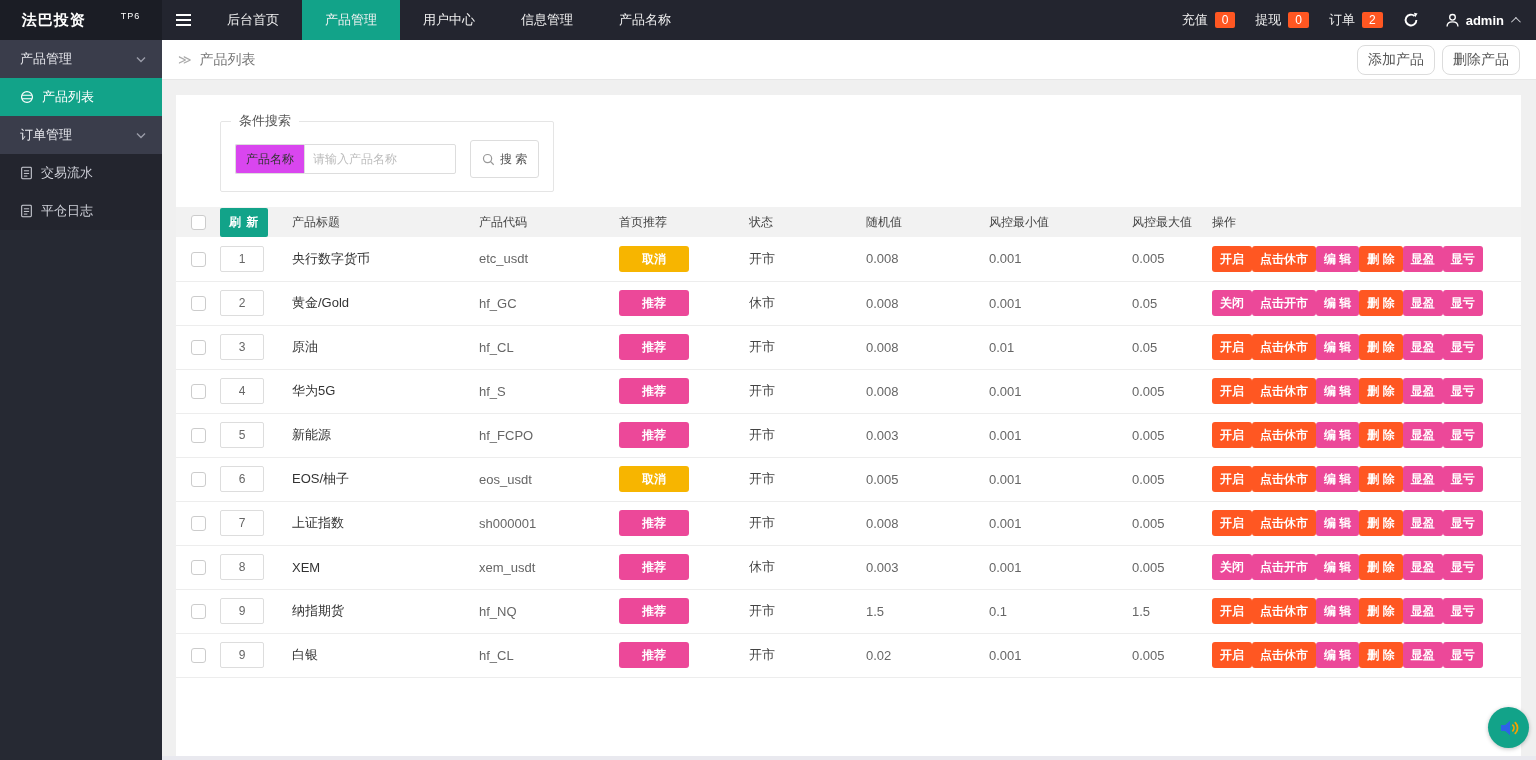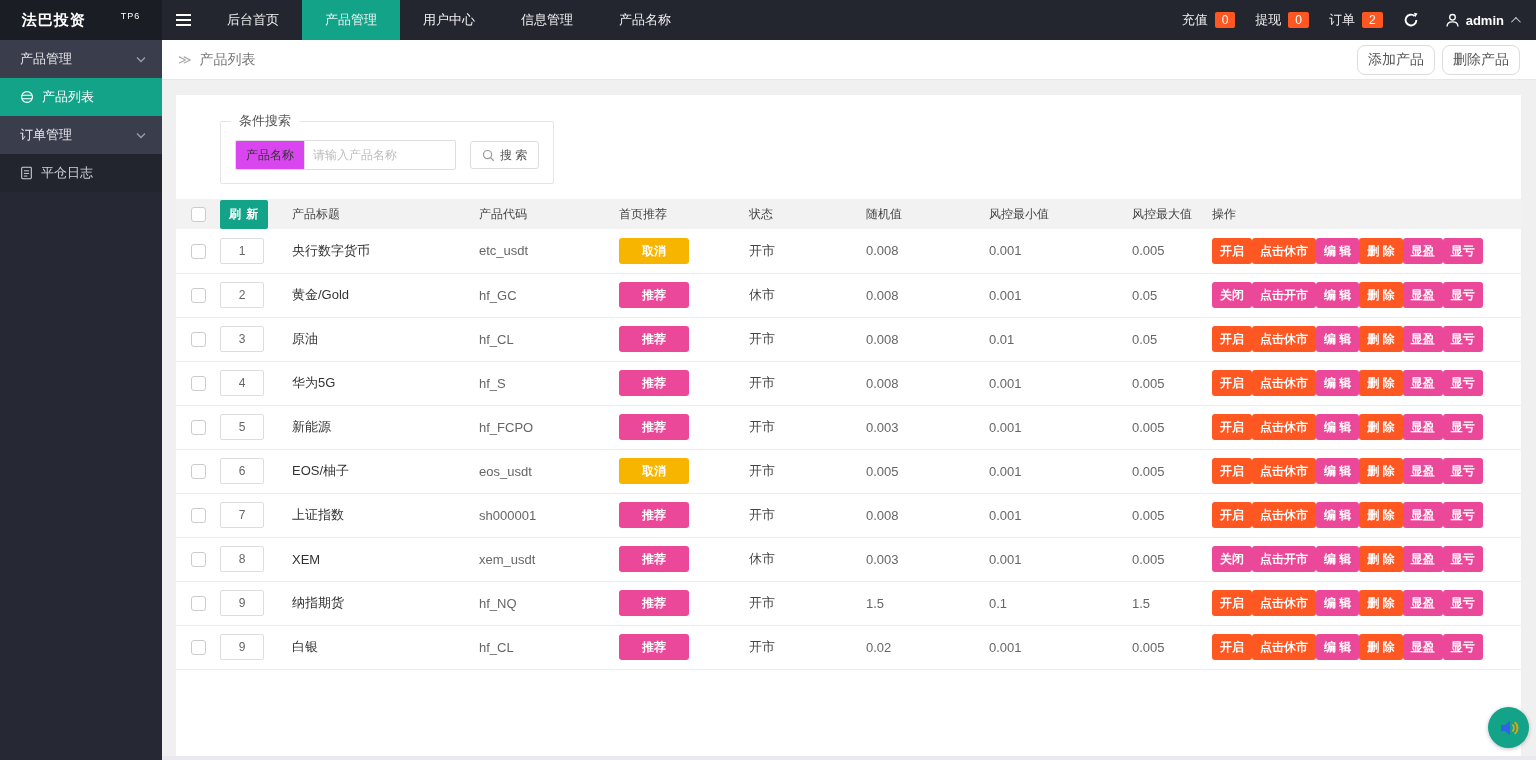--- a/index.html
+++ b/index.html
@@ -50,21 +50,21 @@
 
   fieldset.search-set { margin:17px 0 0 44px; border:1px solid #e5e5e5; border-radius:2px;
     padding:10px 14px 13px 14px; display:inline-block; }
   fieldset.search-set legend { font-size:13px; color:#555; padding:0 8px; margin-left:-4px; }
   .search-row { display:flex; align-items:center; }
   .addon-label { border:1px solid #ddd; border-right:none; background:#d946ef; color:#333;
     font-size:12px; height:30px; display:flex; align-items:center; padding:0 10px; border-radius:2px 0 0 2px; }
   .search-input { border:1px solid #ddd; height:30px; width:152px; font-size:12px; padding:0 8px;
     border-radius:0 2px 2px 0; outline:none; color:#333; font-family:inherit; }
   .search-input::placeholder { color:#bcbcbc; }
-  .search-btn { margin-left:14px; height:28px; background:#fff; border:1px solid #ddd; border-radius:3px;
+  .search-btn { margin-left:14px; height:38px; background:#fff; border:1px solid #ddd; border-radius:3px;
     font-size:12px; color:#555; padding:0 11px; display:flex; align-items:center; gap:5px; cursor:pointer; }
 
   table.grid { width:100%; border-collapse:collapse; table-layout:fixed; margin-top:15px; }
   col.c1{width:44px} col.c2{width:72px} col.c3{width:187px} col.c4{width:140px} col.c5{width:130px}
   col.c6{width:117px} col.c7{width:123px} col.c8{width:143px} col.c9{width:80px} col.c10{width:313px}
   thead tr { height:30px; background:#f2f2f2; }
   thead th { font-size:12px; color:#444; font-weight:400; text-align:left;margin-top:28px; }
   tbody tr { height:44px; border-bottom:1px solid #ededed; }
   td, th { vertical-align:middle; padding:0; }
   td.center, th.center { text-align:center; }
@@ -167,20 +167,31 @@
       </span>
       <span>产品列表</span>
     </div>
     <div class="side-group-header">
       <span>订单管理</span>
       <span class="chev">
         <svg width="10" height="7" viewBox="0 0 10 7">
           <polyline points="1,1.5 5,5.5 9,1.5" fill="none" stroke="#9a9ca8" stroke-width="1.4"></polyline>
         </svg>
       </span>
+    </div>
+    <div class="side-item">
+      <span class="icn">
+        <svg width="13" height="14" viewBox="0 0 14 16">
+          <rect x="1.5" y="1.5" width="11" height="13" rx="1" fill="none" stroke="currentColor" stroke-width="1.2"></rect>
+          <line x1="4" y1="5.5" x2="10" y2="5.5" stroke="currentColor" stroke-width="1.1"></line>
+          <line x1="4" y1="8.5" x2="10" y2="8.5" stroke="currentColor" stroke-width="1.1"></line>
+          <line x1="4" y1="11.5" x2="8" y2="11.5" stroke="currentColor" stroke-width="1.1"></line>
+        </svg>
+      </span>
+      <span>交易流水</span>
     </div>
     <div class="side-item">
       <span class="icn">
         <svg width="13" height="14" viewBox="0 0 14 16">
           <rect x="1.5" y="1.5" width="11" height="13" rx="1" fill="none" stroke="currentColor" stroke-width="1.2"></rect>
           <line x1="4" y1="5.5" x2="10" y2="5.5" stroke="currentColor" stroke-width="1.1"></line>
           <line x1="4" y1="8.5" x2="10" y2="8.5" stroke="currentColor" stroke-width="1.1"></line>
           <line x1="4" y1="11.5" x2="8" y2="11.5" stroke="currentColor" stroke-width="1.1"></line>
         </svg>
       </span>

